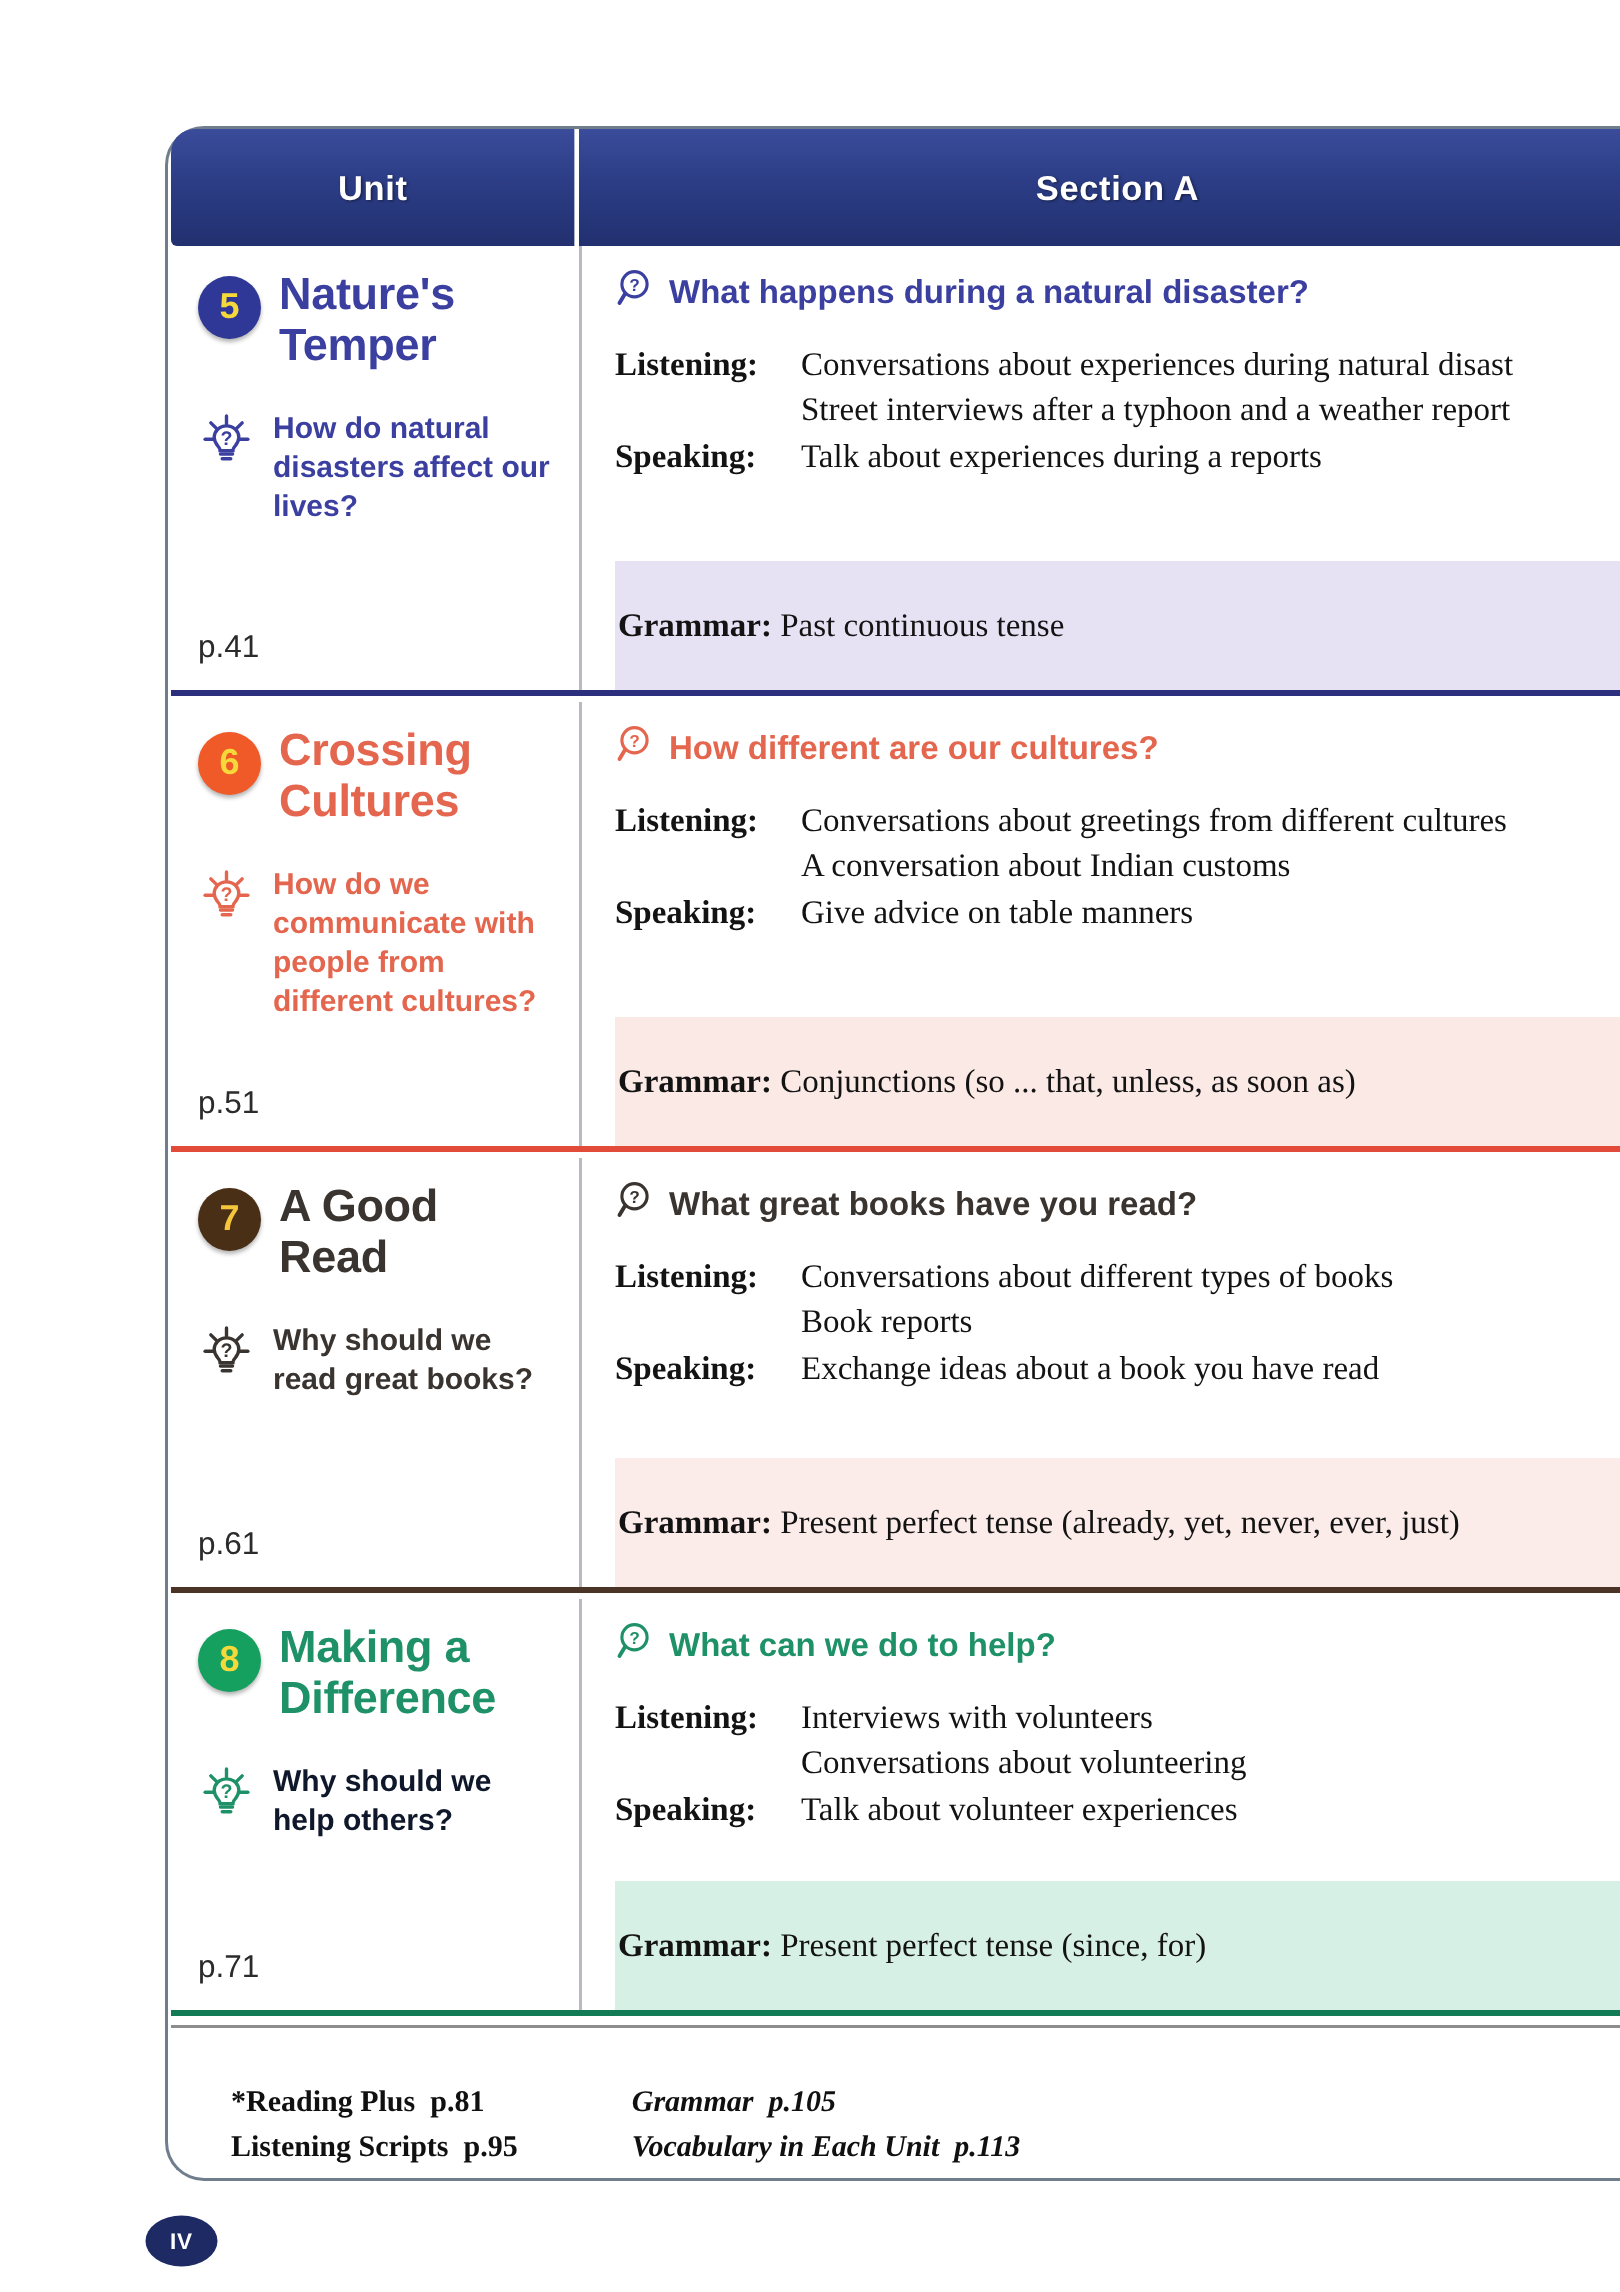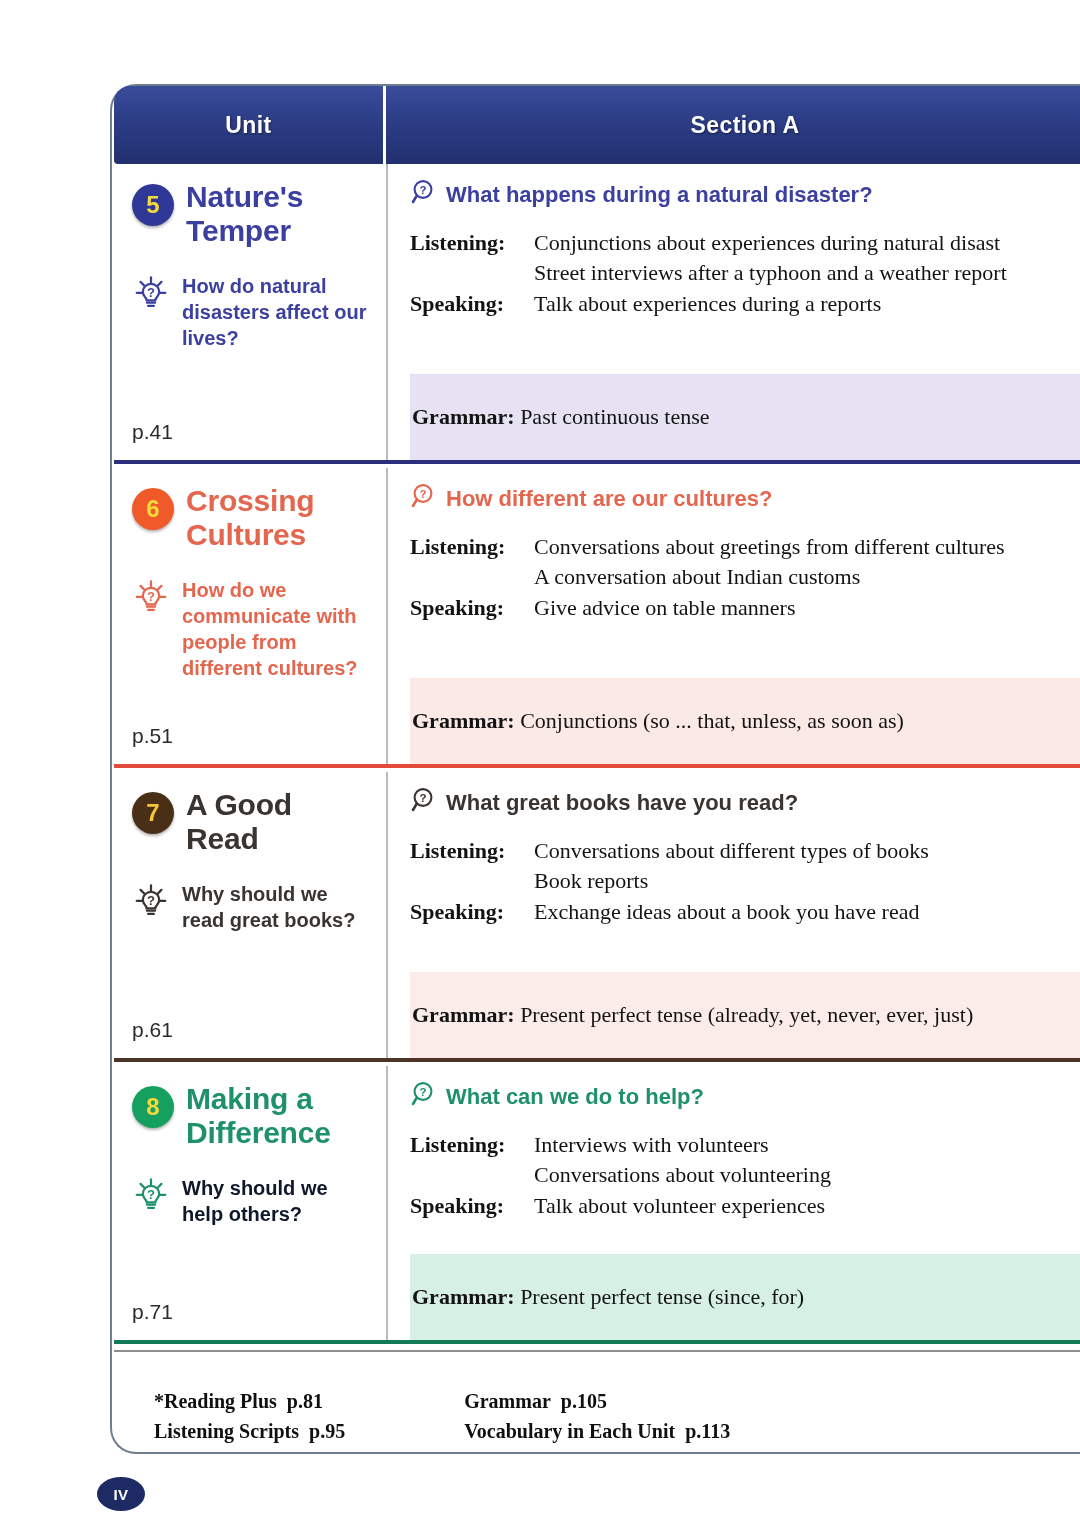--- a/index.html
+++ b/index.html
@@ -132,21 +132,21 @@
   
   .foot-sep { height: 2px; background: #8d8d8d; margin-top: 6px; width: 990px; }
   .footer {
     display: flex;
     padding: 34px 0 0 40px;
     font-family: "Liberation Serif", serif;
     font-size: 20px;
     font-weight: bold;
     color: #101010;
   }
-  .foot-col + .foot-col { margin-left: 119px; }
+  .foot-col + .foot-col { margin-left: 76px; font-style: italic; }
   .foot-item { line-height: 1.5; white-space: nowrap; }
   .foot-item .pg { font-weight: bold; padding-left: 10px; }
 
   
   .page-num {
     position: absolute;
     left: 97px; top: 1477px;
     width: 48px; height: 34px;
     border-radius: 50%;
     background: #1d2a63;
@@ -195,21 +195,21 @@
             <span class="mag"><svg width="28" height="28" viewBox="0 0 28 28">
                 <circle cx="13" cy="11.5" r="8.4" fill="none" stroke="#3b3fa0" stroke-width="2.1"></circle>
                 <line x1="6.8" y1="17.6" x2="3" y2="24" stroke="#3b3fa0" stroke-width="2.6" stroke-linecap="round"></line>
                 <text x="13" y="16.3" text-anchor="middle" font-family="Liberation Sans, sans-serif" font-size="11.5" font-weight="bold" fill="#3b3fa0">?</text>
               </svg></span>
             <span>What happens during a natural disaster?</span>
           </div>
           <div class="skills">
             <div class="skill-row">
               <span class="skill-label">Listening:</span>
-              <span class="skill-val">Conjunctions about experiences during natural disast</span>
+              <span class="skill-val">Conversations about experiences during natural disast</span>
             </div>
             <div class="skill-cont">Street interviews after a typhoon and a weather report</div>
             <div class="skill-row">
               <span class="skill-label">Speaking:</span>
               <span class="skill-val">Talk about experiences during a reports</span>
             </div>
           </div>
           <div class="grammar-band" style="background:#e6e2f4">
             <div class="g-inner"><b>Grammar:</b> <span>Past continuous tense</span></div>
           </div>

